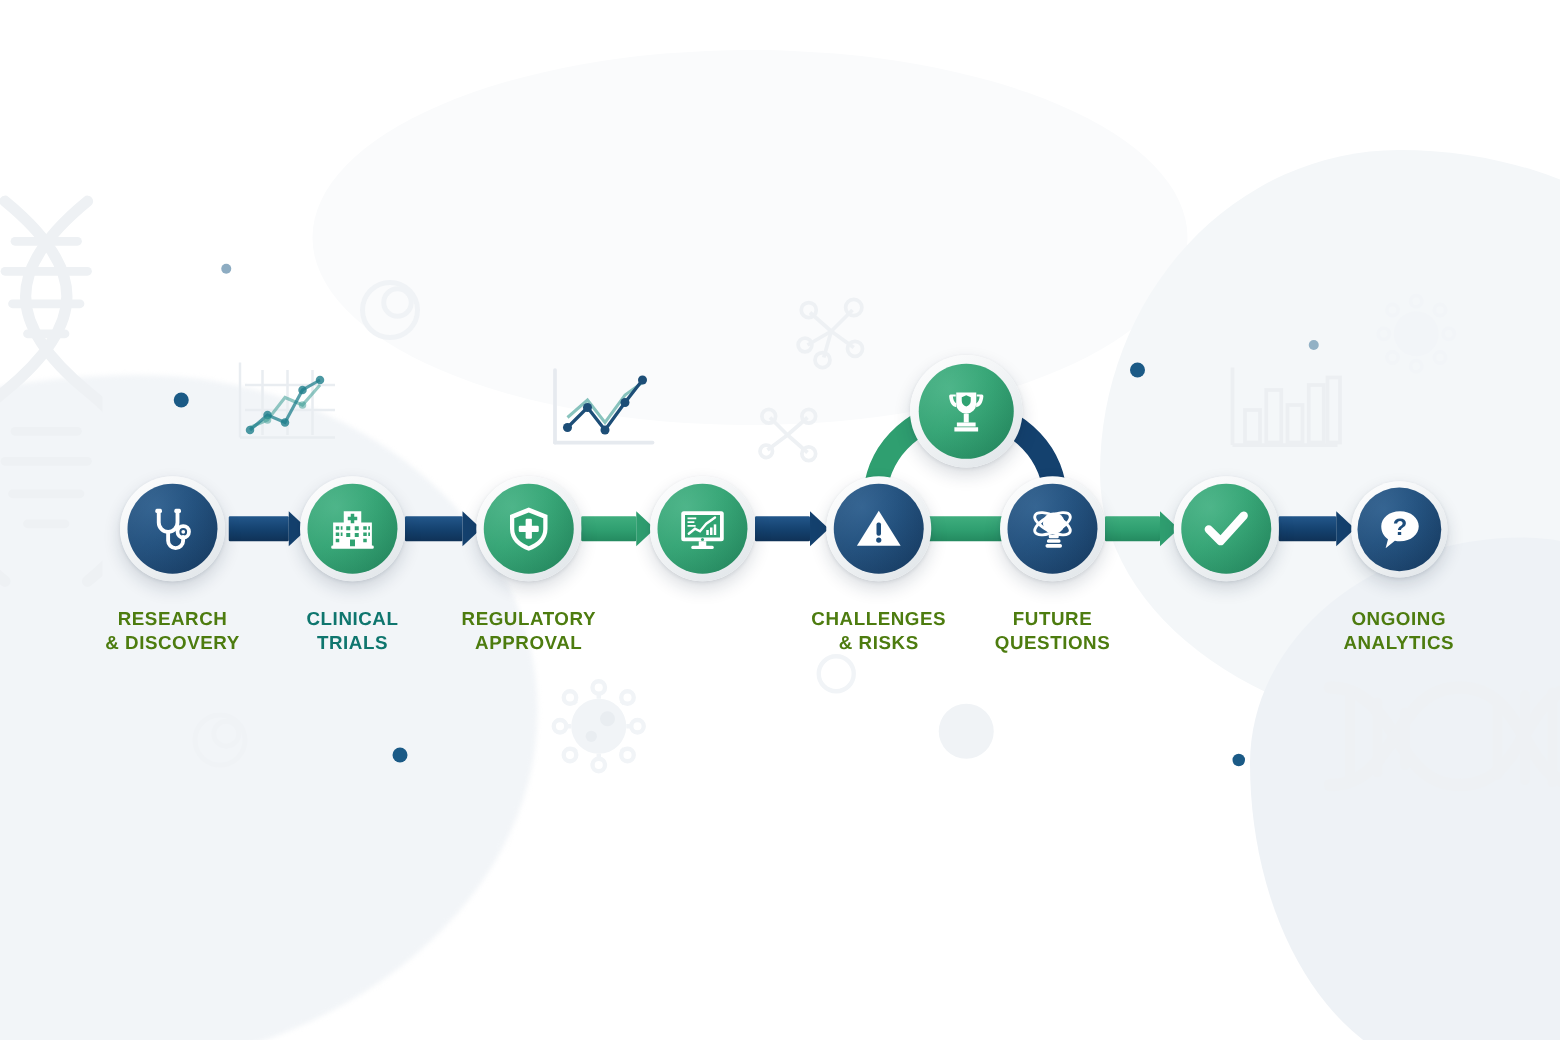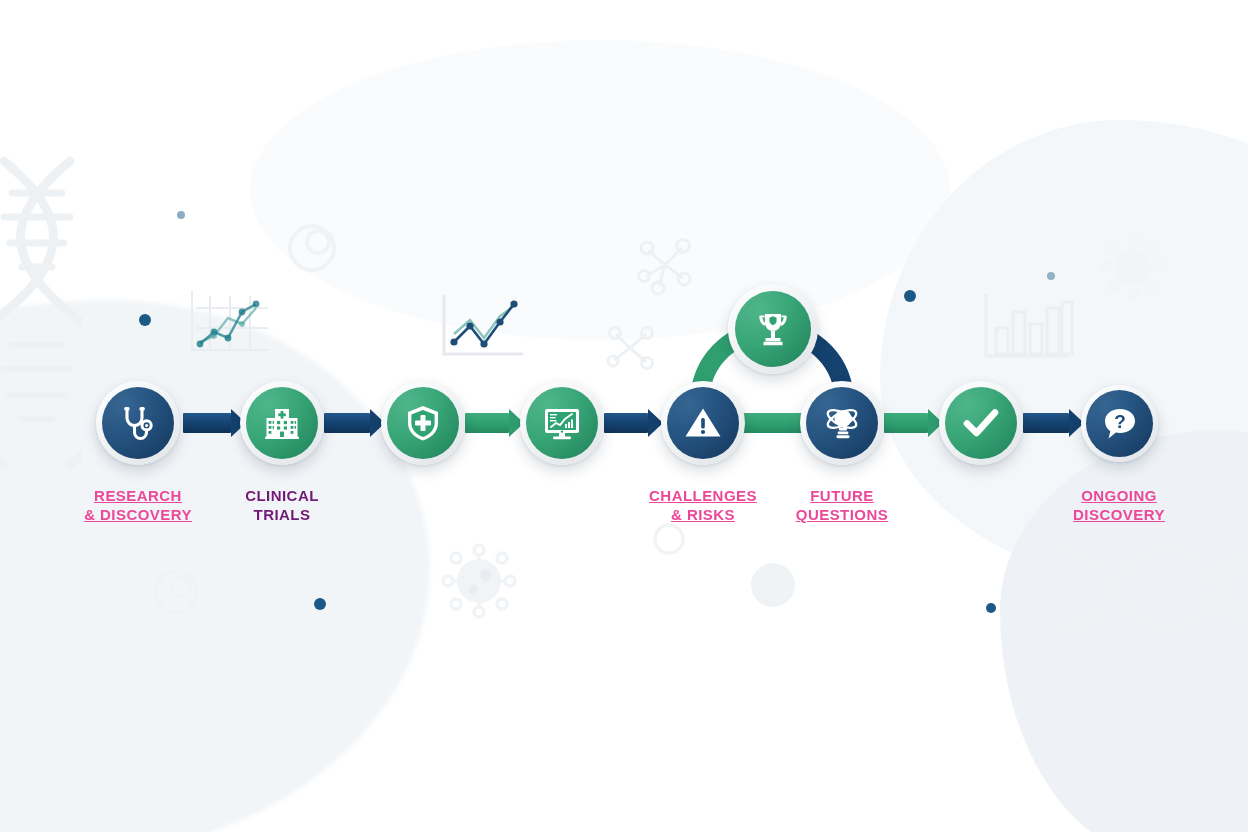--- a/index.html
+++ b/index.html
@@ -45,22 +45,22 @@
     content:""; position:absolute; left:-12%; top:-12%; width:124%; height:124%;
     background:linear-gradient(128deg, rgba(255,255,255,.10) 0%, rgba(255,255,255,.04) 44%, rgba(0,0,0,.10) 100%);
   }
   .disc svg{ position:relative; z-index:2; display:block; }
 
   .label{
     position:absolute; text-align:center; font-weight:bold;
     font-size:15px; line-height:19px; letter-spacing:.45px;
     white-space:pre-line;
   }
-  .label.navy{ color:#ec4899;text-decoration:underline; }
-  .label.green{ color:#701a75; }
+  .label.navy{ color:#4d7c0f; }
+  .label.green{ color:#0f766e; }
 
   
   .conn{ position:absolute; }
   .conn .bar{ position:absolute; border-radius:1px; }
   .conn .head{ position:absolute; width:0; height:0; }
   .bar.navy{ background:linear-gradient(180deg,#23578b 0%,#14416e 55%,#0f3257 100%); }
   .bar.green{ background:linear-gradient(180deg,#3fae7e 0%,#2f9f70 55%,#248a60 100%); }
   .head.navy{ border-top:14px solid transparent; border-bottom:14px solid transparent; border-left:15px solid #14416e; }
   .head.green{ border-top:14px solid transparent; border-bottom:14px solid transparent; border-left:15px solid #2f9f70; }
 
@@ -398,20 +398,22 @@
       <svg width="42" height="42" viewBox="0 0 42 42">
         <path d="M21 4 L36 10 v11 c0 8.6 -6.4 14.6 -15 17.6 C12.4 35.6 6 29.6 6 21 V10 z" fill="#ffffff"></path>
         <path d="M21 8 L32.6 12.6 v8.6 c0 6.6 -4.9 11.3 -11.6 13.7 C14.3 32.5 9.4 27.8 9.4 21.2 v-8.6 z" fill="#30a372"></path>
         <g fill="#ffffff">
           <rect x="18.5" y="13" width="5" height="16" rx="1"></rect>
           <rect x="13" y="18.5" width="16" height="5" rx="1"></rect>
         </g>
       </svg>
     </div>
   </div>
+  <div class="label navy" style="left:323px;top:486px;width:200px;">REGULATORY
+APPROVAL</div>
 
   <div class="node" style="left:520px;top:381px;">
     <div class="ring" style="left:0;top:0;width:84px;height:84px;"></div>
     <div class="disc green" style="left:6px;top:6px;width:72px;height:72px;">
       <svg width="42" height="42" viewBox="0 0 42 42">
         <rect x="4" y="7" width="34" height="24" rx="2" fill="#ffffff"></rect>
         <rect x="7" y="10" width="28" height="18" fill="#30a372"></rect>
         <g fill="#ffffff">
           <rect x="9" y="12" width="7" height="1.4"></rect>
             <rect x="9" y="15" width="5.5" height="1.4"></rect>
@@ -478,15 +480,15 @@
     <div class="ring" style="left:0;top:0;width:77px;height:77px;"></div>
     <div class="disc navy" style="left:5px;top:5px;width:67px;height:67px;">
       <svg width="40" height="40" viewBox="0 0 40 40">
         <path d="M20 5 c8.8 0 15 5.4 15 12 c0 6.6 -6.2 12 -15 12 c-1.4 0 -2.8 -0.15 -4.1 -0.42
                  L8.5 34.5 l1.9 -7.2 C7 25.1 5 21.3 5 17 C5 10.4 11.2 5 20 5 z" fill="#ffffff"></path>
         <text x="20" y="24.2" text-anchor="middle" font-family="Liberation Sans, sans-serif" font-size="19" font-weight="bold" fill="#1d4d7c">?</text>
       </svg>
     </div>
   </div>
   <div class="label navy" style="left:1019px;top:486px;width:200px;">ONGOING
-DISCOVERY</div>
+ANALYTICS</div>
 
 </div>
 
 </body></html>

